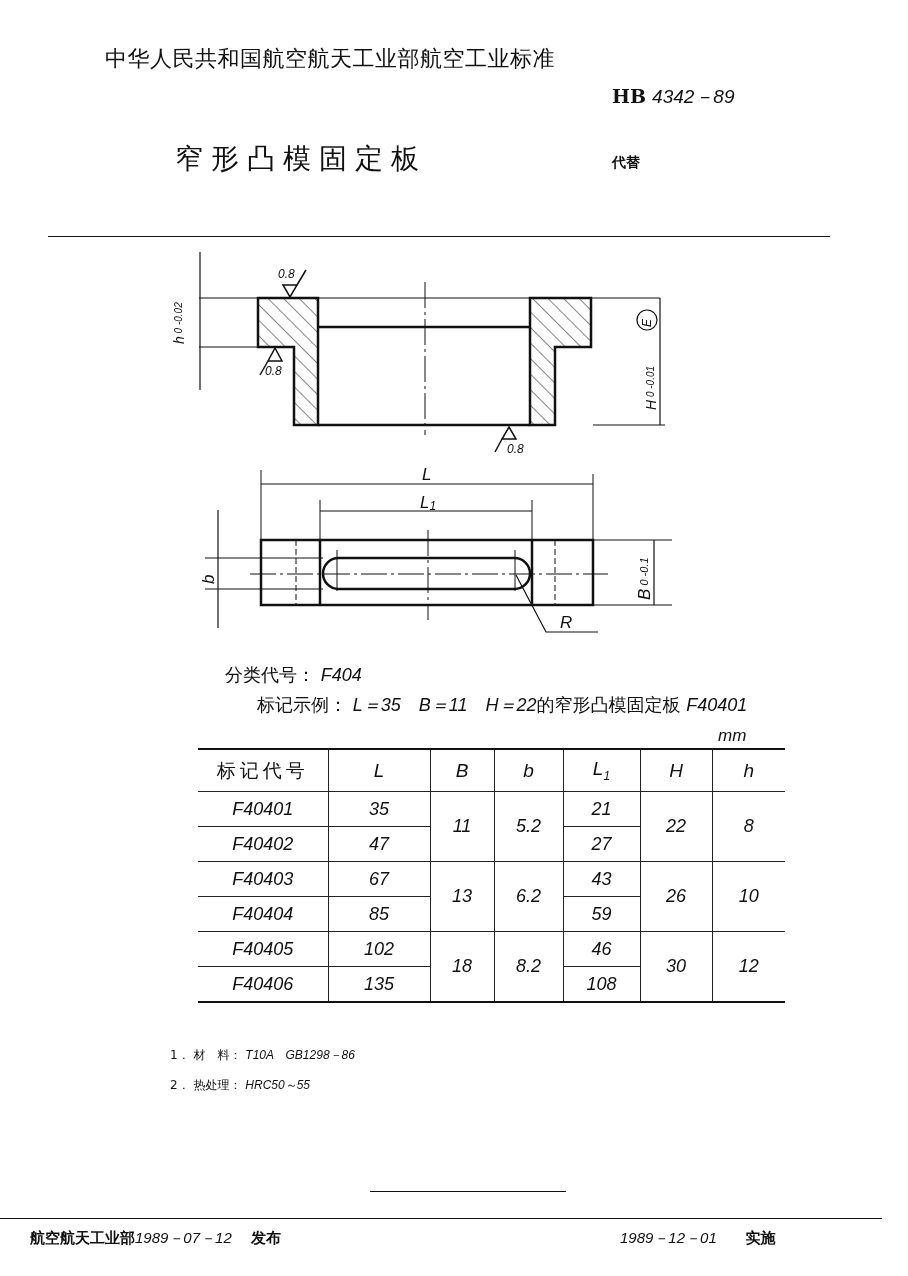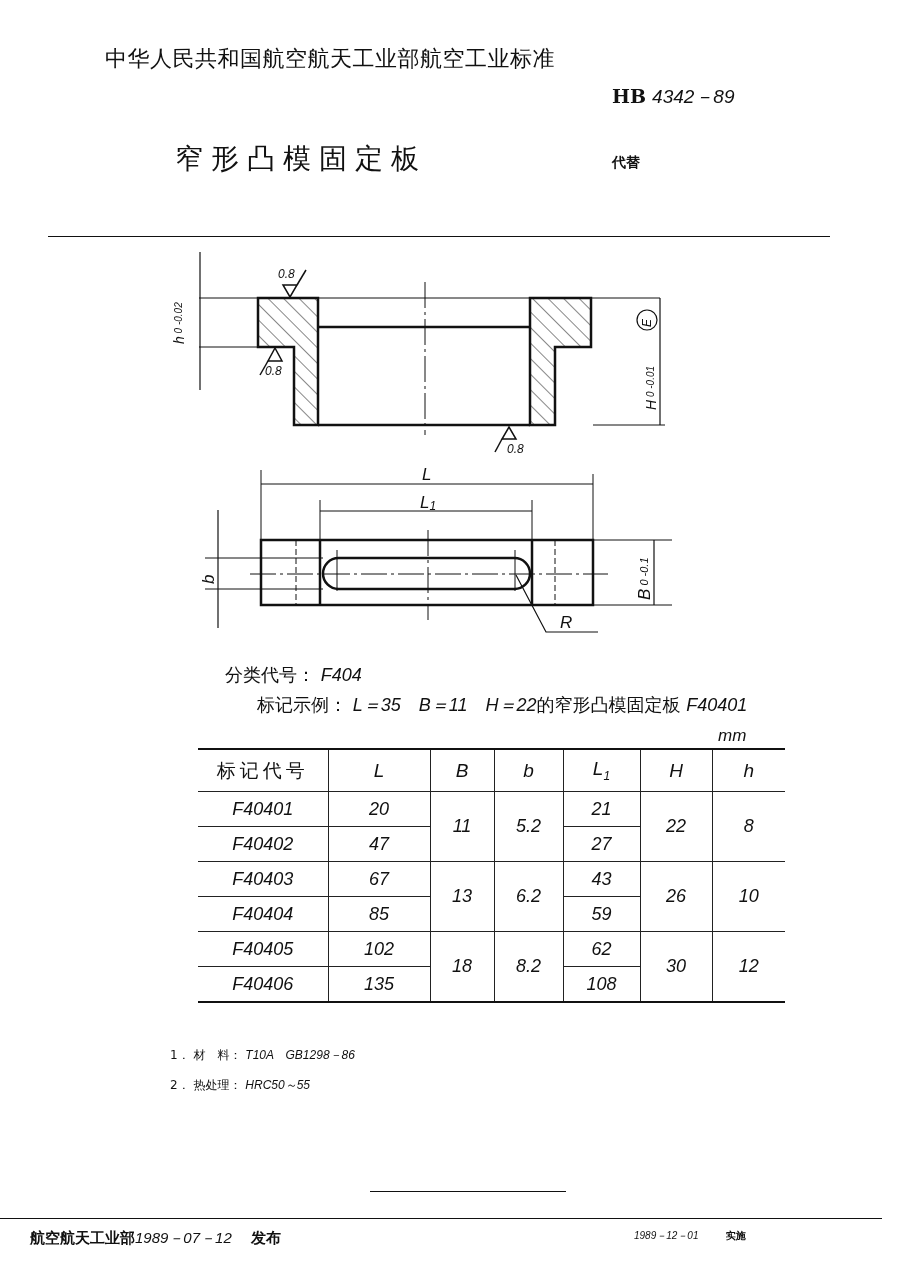--- a/index.html
+++ b/index.html
@@ -24,21 +24,21 @@
   table.spec td:first-child { border-left:none; }
   table.spec tr.head td { height:41px; font-size:19px; }
   table.spec tr.head td.cjk { font-style:normal; font-family:"DejaVu Serif", serif; letter-spacing:4px; }
   table.spec { border-top:2.5px solid #111; border-bottom:2.5px solid #111; }
   .notes { left:170px; top:1040px; font-size:12px; line-height:30px; }
   .notes .n-item { white-space:nowrap; }
   .short-rule { left:370px; top:1191px; width:196px; border-top:1.5px solid #111; }
   .rule-bottom { left:0; top:1218px; width:882px; border-top:1.5px solid #111; }
   .footer-left { left:30px; top:1229px; font-size:15px; font-weight:bold; white-space:nowrap; }
   .footer-left .d { font-weight:normal; font-style:italic; font-family:"Liberation Sans", sans-serif;text-align:center; }
-  .footer-right { left:634px; top:1229px; font-size:10px; white-space:nowrap; }
+  .footer-right { left:620px; top:1229px; font-size:15px; white-space:nowrap; }
   .footer-right .d { font-style:italic; font-family:"Liberation Sans", sans-serif; }
   .footer-right .b { font-weight:bold; margin-left:24px; }
 </style>
 </head>
 <body>
 
 <div class="abs hdr-org">中华人民共和国航空航天工业部航空工业标准</div>
 <div class="abs std-no">
   <span class="hb">HB</span>
   <span class="num">4342－89</span>
@@ -165,21 +165,21 @@
     <td class="cjk">标记代号</td>
     <td>L</td>
     <td>B</td>
     <td>b</td>
     <td>L<sub style="font-size:12px">1</sub></td>
     <td>H</td>
     <td>h</td>
   </tr>
   <tr>
     <td>F40401</td>
-    <td>20</td>
+    <td>35</td>
     <td rowspan="2">11</td>
     <td rowspan="2">5.2</td>
     <td>21</td>
     <td rowspan="2">22</td>
     <td rowspan="2">8</td>
   </tr>
   <tr>
     <td>F40402</td>
     <td>47</td>
     <td>27</td>
@@ -196,21 +196,21 @@
   <tr>
     <td>F40404</td>
     <td>85</td>
     <td>59</td>
   </tr>
   <tr>
     <td>F40405</td>
     <td>102</td>
     <td rowspan="2">18</td>
     <td rowspan="2">8.2</td>
-    <td>62</td>
+    <td>46</td>
     <td rowspan="2">30</td>
     <td rowspan="2">12</td>
   </tr>
   <tr>
     <td>F40406</td>
     <td>135</td>
     <td>108</td>
   </tr>
 </tbody>
   </table>

